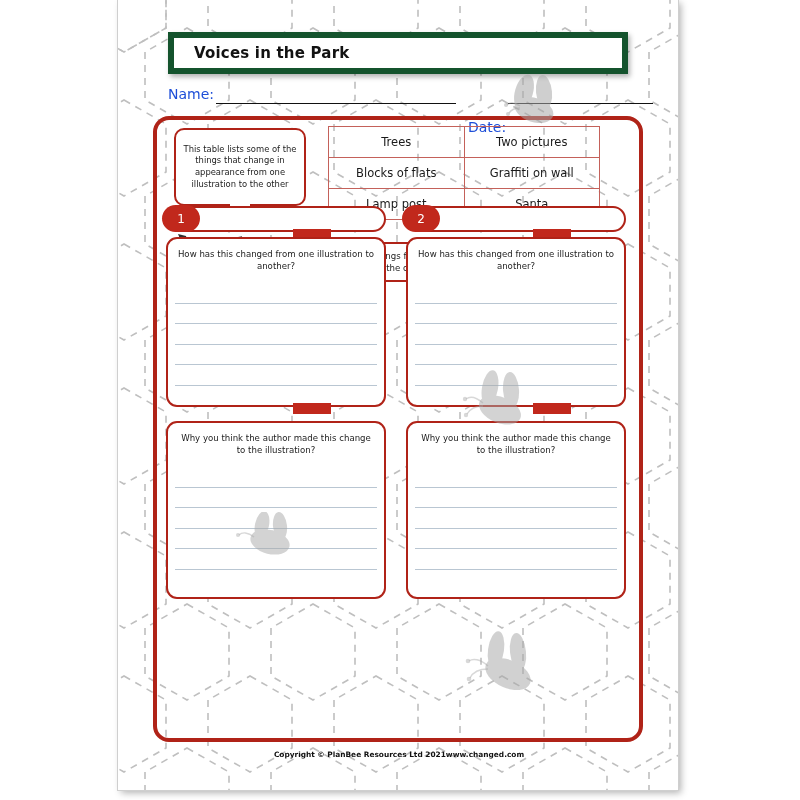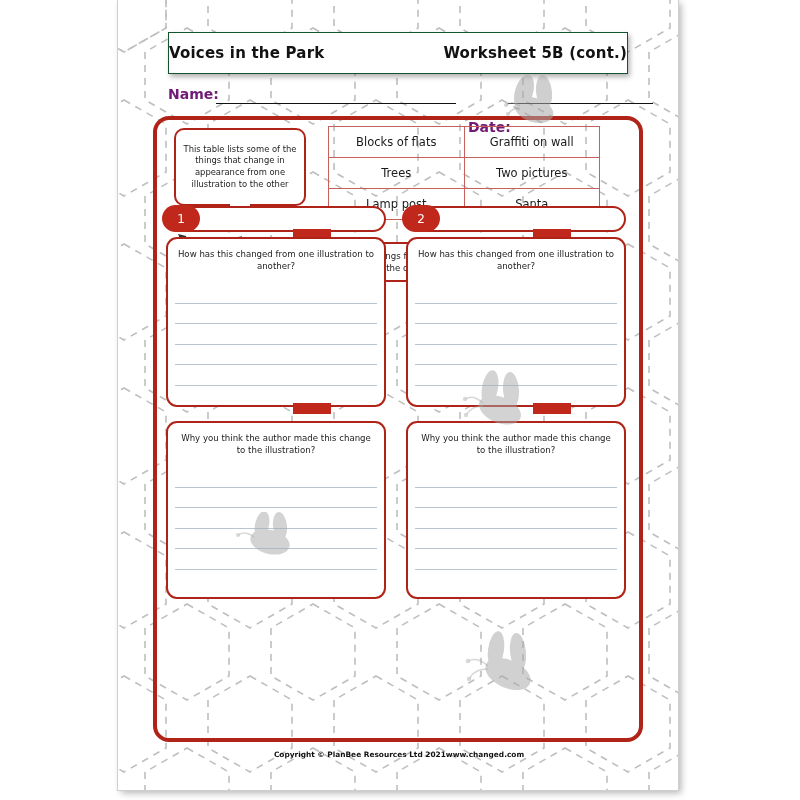--- a/index.html
+++ b/index.html
@@ -18,34 +18,34 @@
     box-shadow:0 0 0 1px #cfcfcf, 3px 3px 7px rgba(0,0,0,.30);
     overflow:hidden;
   }
 
   
   .hive{position:absolute;left:0;top:0;width:560px;height:790px;pointer-events:none;}
 
   
   .titlebox{
     position:absolute;left:50px;top:32px;width:460px;height:42px;
-    background:#fff;border:1px solid #14532d;
+    background:#fff;border:6px solid #14532d;
     box-shadow:2px 3px 5px rgba(0,0,0,.30);
     display:flex;align-items:center;justify-content:space-between;
-    padding:0 0;box-sizing:border-box;
+    padding:0 20px;box-sizing:border-box;
   }
   .title-left,.title-right{
     font-family:"DejaVu Sans", sans-serif;
     font-weight:bold;font-size:15px;color:#121212;letter-spacing:.2px;
   }
 
   
   .namerow{position:absolute;left:50px;top:84px;width:470px;height:22px;}
   .nd-label{
-    position:absolute;font-weight:bold;font-size:14px;color:#701a75;
+    position:absolute;font-weight:normal;font-size:14px;color:#1d4ed8;
     font-family:"DejaVu Sans", sans-serif;
   }
   .nd-line{position:absolute;border-bottom:1.6px solid #111;}
 
   
   .frame{
     position:absolute;left:35px;top:116px;width:490px;height:626px;
     border:4px solid #b02318;border-radius:16px;box-sizing:border-box;
   }
 
@@ -222,21 +222,20 @@
         <path d="M69 748 L111 772 L111 820 L69 844 L27 820 L27 772 Z"></path>
         <path d="M195 748 L237 772 L237 820 L195 844 L153 820 L153 772 Z"></path>
         <path d="M321 748 L363 772 L363 820 L321 844 L279 820 L279 772 Z"></path>
         <path d="M447 748 L489 772 L489 820 L447 844 L405 820 L405 772 Z"></path>
         <path d="M573 748 L615 772 L615 820 L573 844 L531 820 L531 772 Z"></path>
       </g>
     </svg>
 
     <div class="titlebox">
       <div class="title-left">Voices in the Park</div>
-      <div class="title-right">Worksheet 5B (cont.)</div>
     </div>
 
     <div class="namerow">
       <div class="nd-label" style="left:0px;top:2px;">Name:</div>
       <div class="nd-line" style="left:48px;top:19px;width:240px;"></div>
       <div class="nd-label" style="left:300px;top:2px;margin-top:33px;">Date:</div>
       <div class="nd-line" style="left:340px;top:19px;width:145px;"></div>
     </div>
 
     <div class="frame"></div>
@@ -245,26 +244,26 @@
       <p>This table lists some of the things that change in appearance from one illustration to the other</p>
     </div>
     <svg class="bubble-tail" viewBox="0 0 24 28" xmlns="http://www.w3.org/2000/svg">
       <path d="M2 0 L22 0 L9 26 Z" fill="#ffffff" stroke="#b02318" stroke-width="2"></path>
       <path d="M2 0 L22 0" stroke="#ffffff" stroke-width="4"></path>
     </svg>
 
     <table class="wordtable">
       <tbody>
         <tr>
+          <td>Trees</td>
+          <td>Two pictures</td>
+        </tr>
+        <tr>
           <td>Blocks of flats</td>
           <td>Graffiti on wall</td>
-        </tr>
-        <tr>
-          <td>Trees</td>
-          <td>Two pictures</td>
         </tr>
         <tr>
           <td>Lamp post</td>
           <td>Santa</td>
         </tr>
       </tbody>
     </table>
 
     <svg class="dog" viewBox="0 0 130 80" xmlns="http://www.w3.org/2000/svg">
       <g fill="#2e2e2e">

